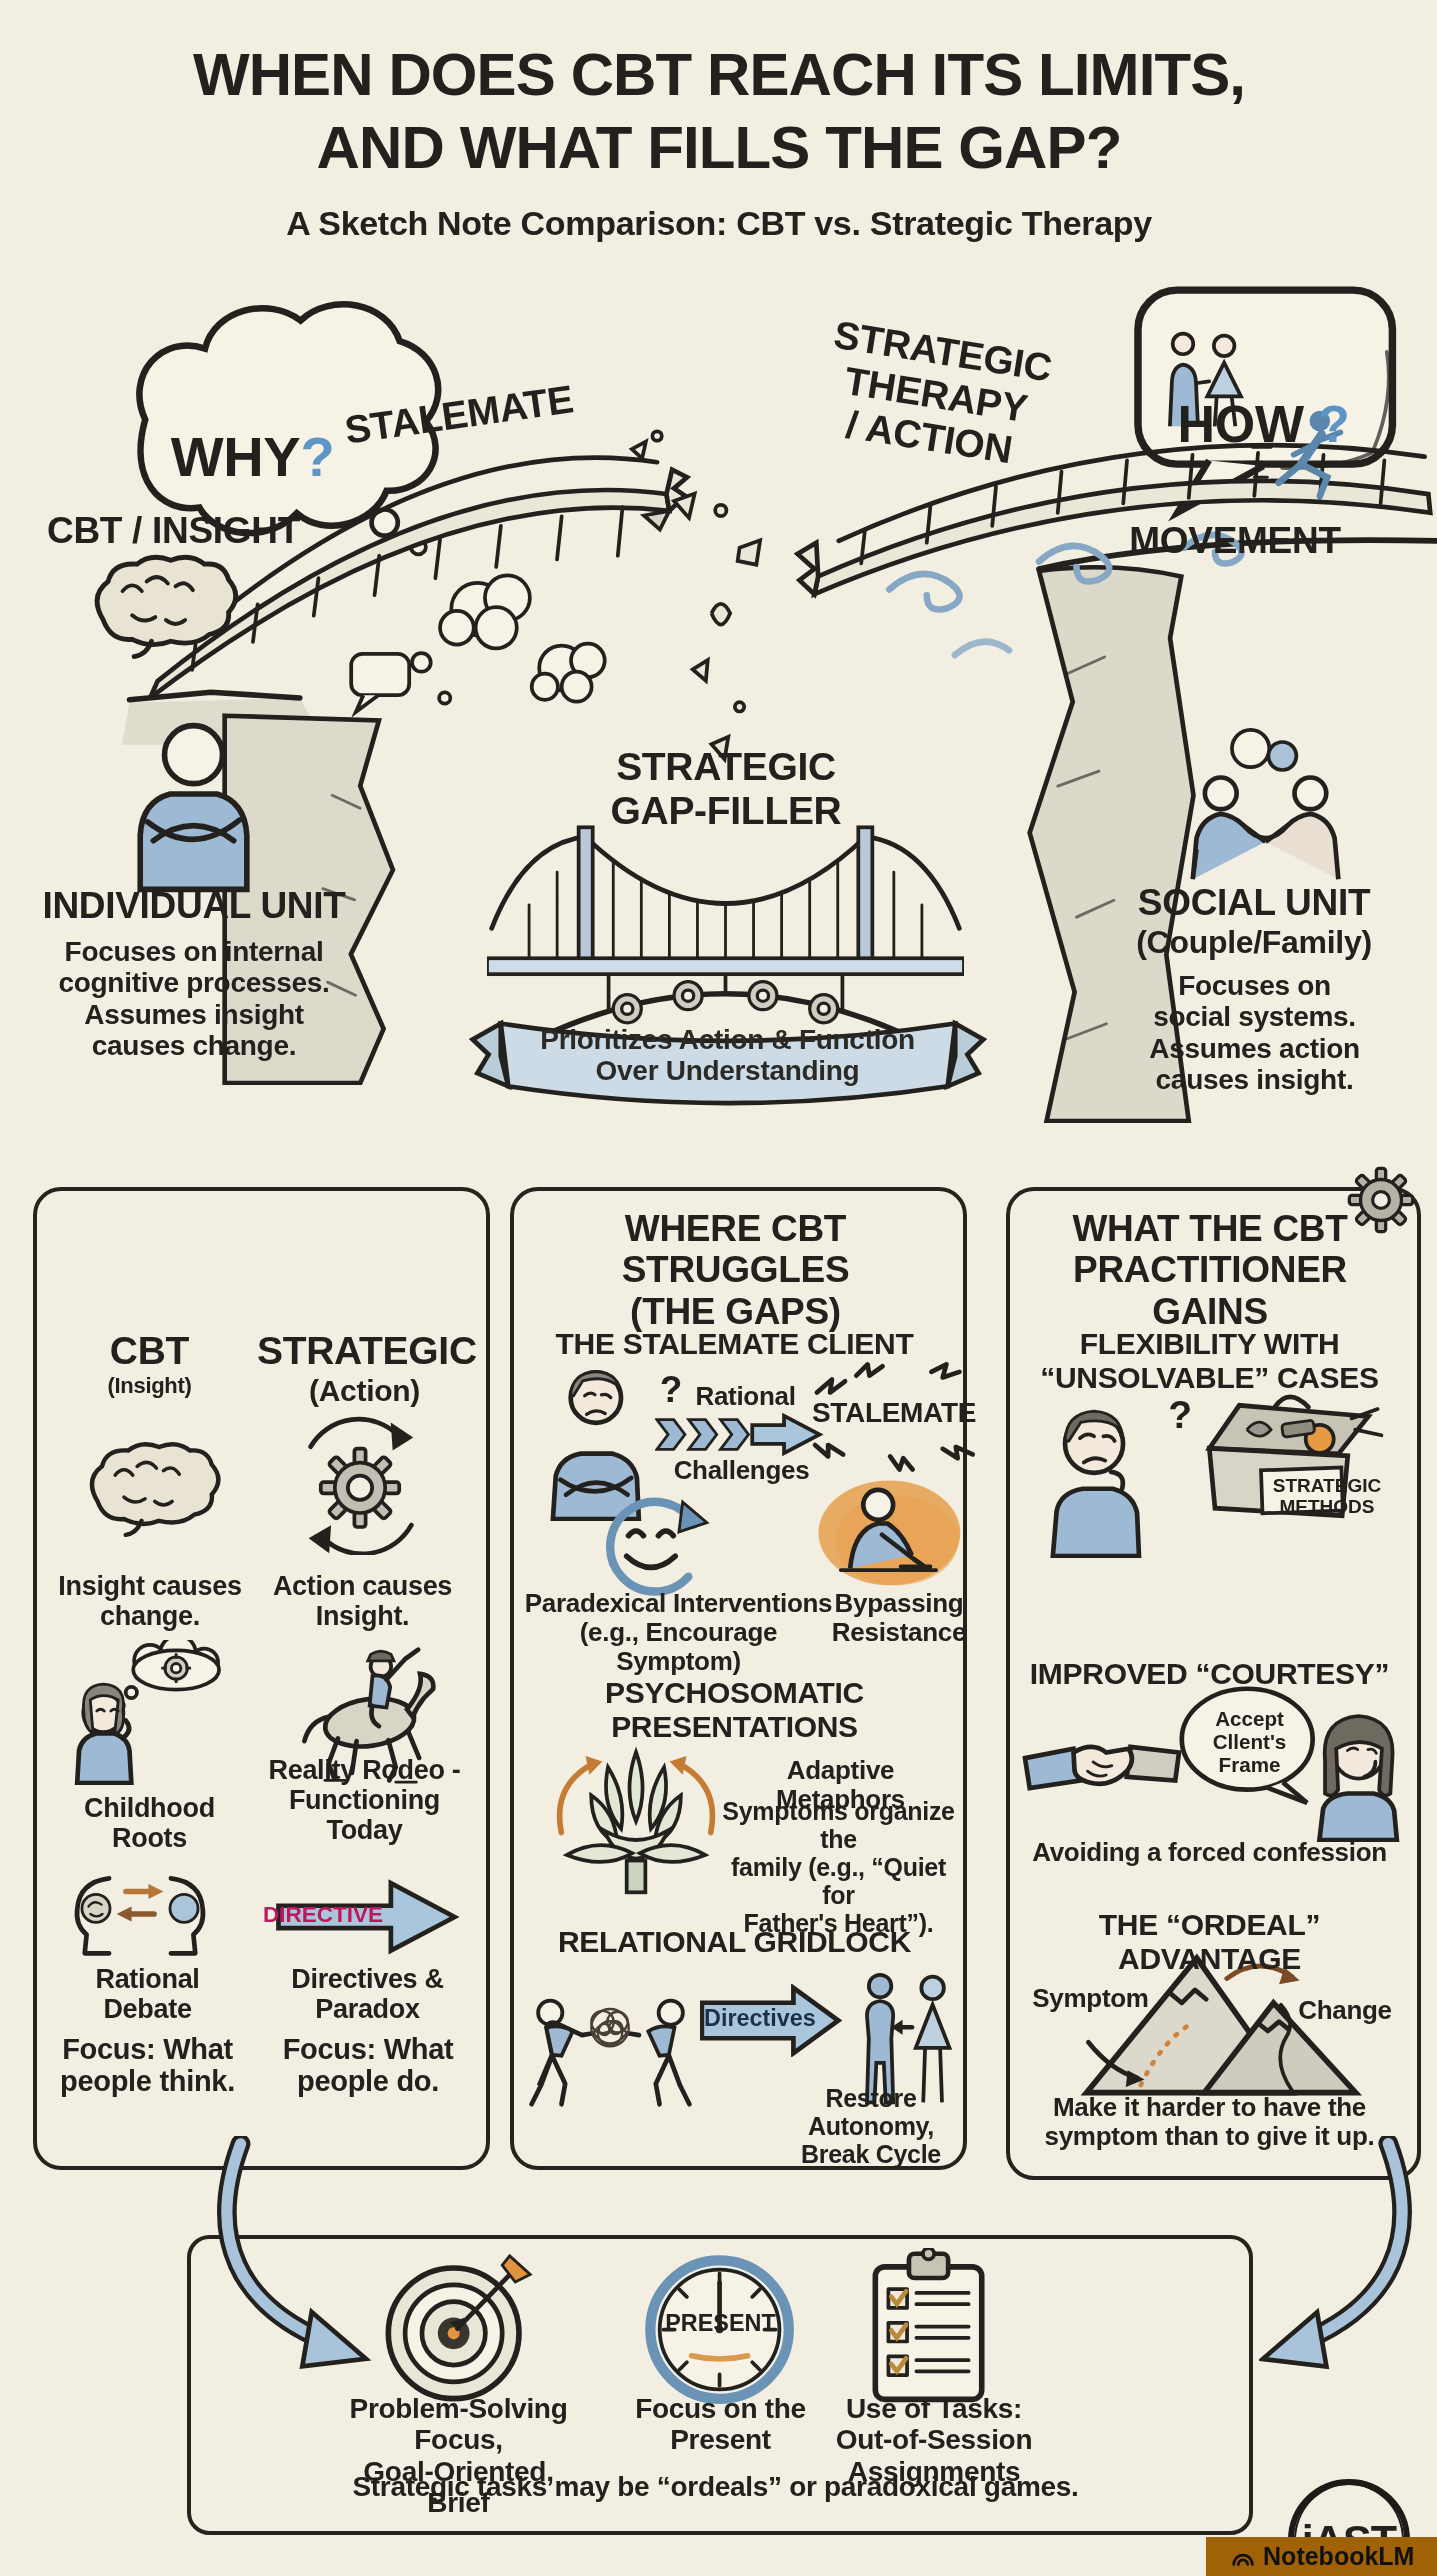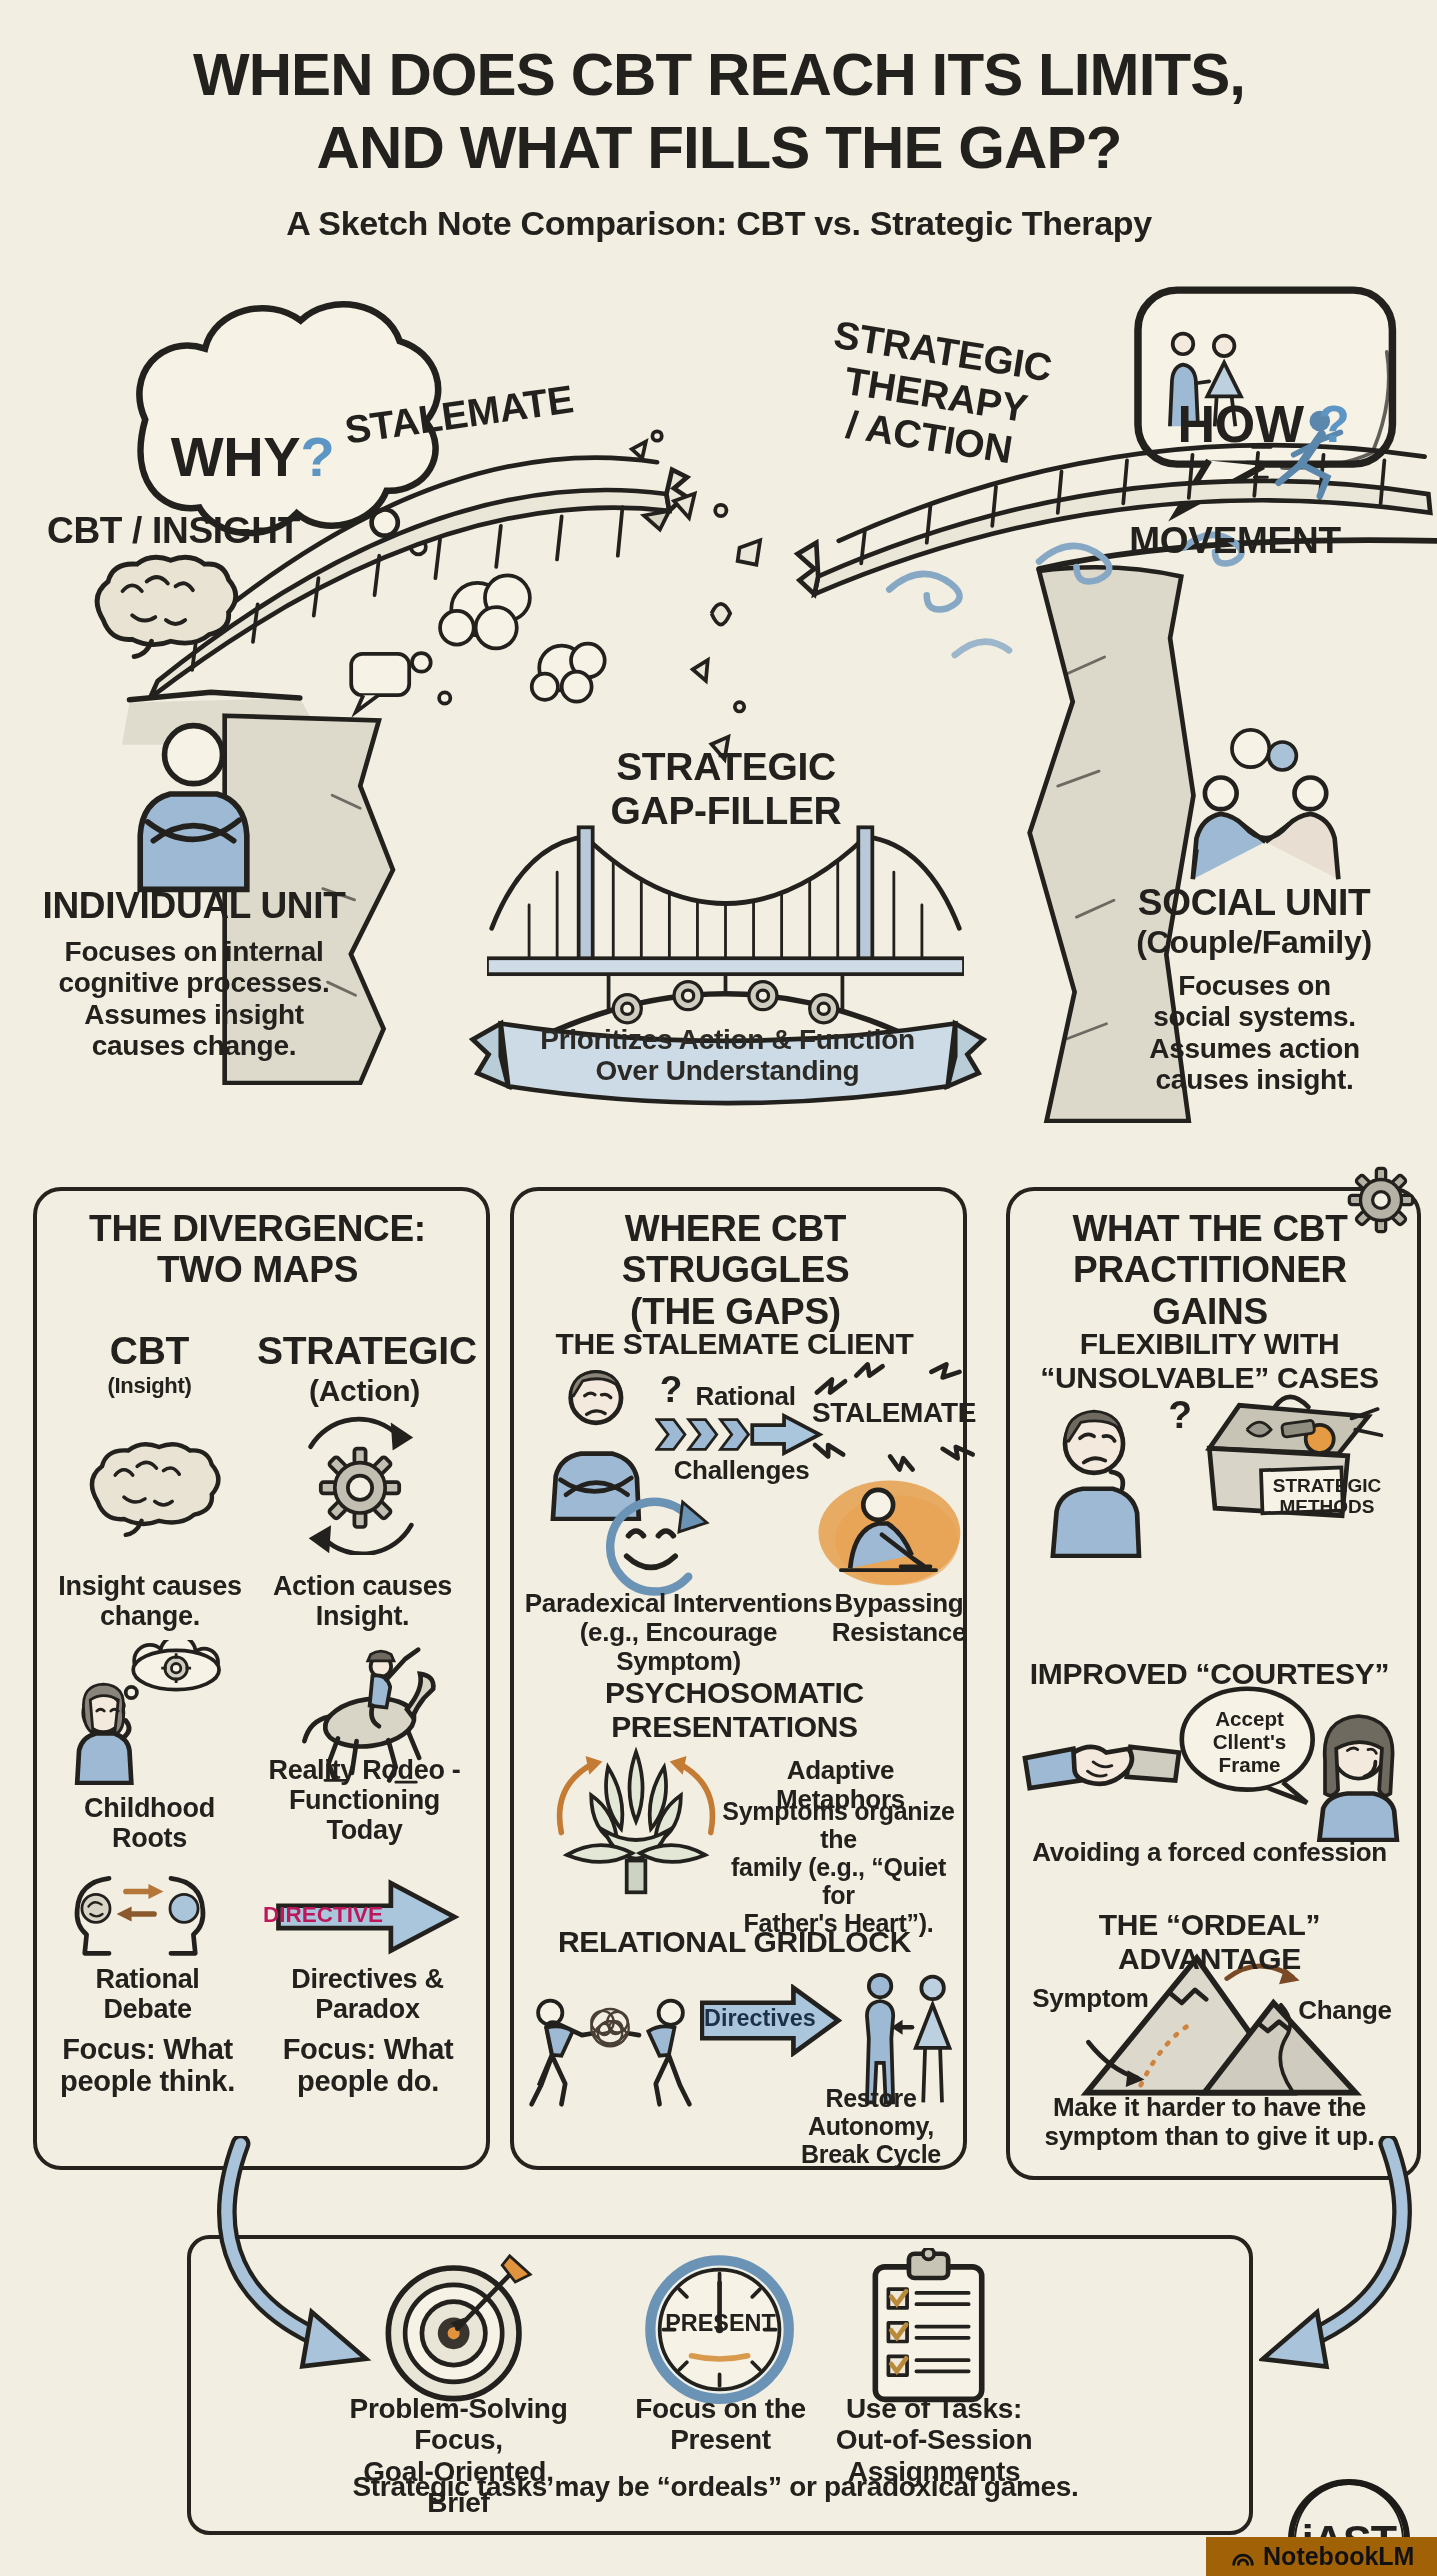--- a/index.html
+++ b/index.html
@@ -184,22 +184,20 @@
     <path d="M80,104 Q104,132 128,104" class="stroke" stroke-width="5"></path>
   </svg>
   <div class="txt" style="left:1095px;top:882px;width:318px;font-size:37px;">SOCIAL UNIT</div>
   <div class="txt" style="left:1095px;top:925px;width:318px;font-size:32px;">(Couple/Family)</div>
   <div class="txt" style="left:1114px;top:970px;width:281px;font-size:28px;">Focuses on
 social systems.
 Assumes action
 causes insight.</div>
 
   <div class="panel" style="left:33px;top:1187px;width:449px;height:975px;"></div>
-  <div class="txt" style="left:42px;top:1208px;width:431px;font-size:37px;">THE DIVERGENCE:
-TWO MAPS</div>
   <div class="txt" style="left:51px;top:1329px;width:197px;font-size:39px;">CBT</div>
   <div class="txt" style="left:51px;top:1374px;width:197px;font-size:22px;">(Insight)</div>
   <div class="txt" style="left:257px;top:1329px;width:215px;font-size:39px;">STRATEGIC</div>
   <div class="txt" style="left:257px;top:1374px;width:215px;font-size:30px;">(Action)</div>
 
   <svg class="art" style="left:80px;top:1440px;" width="145" height="101" viewBox="0 0 165 115">
     <path d="M20,70 Q5,45 25,30 Q30,10 55,12 Q70,0 90,8 Q110,0 125,12 Q145,10 150,28 Q165,45 150,62 Q152,80 130,85 Q115,98 90,92 Q70,100 50,90 Q28,92 20,70 Z" fill="#e9e3d3" stroke="#23211d" stroke-width="5"></path>
     <path d="M40,40 q10,-12 20,0 M65,30 q12,-10 22,2 M95,35 q10,-8 18,4 M50,65 q12,10 24,2 M85,70 q10,8 20,0" class="stroke" stroke-width="4"></path>
     <path d="M70,92 q-5,14 -18,16" class="stroke" stroke-width="5"></path>
   </svg>

